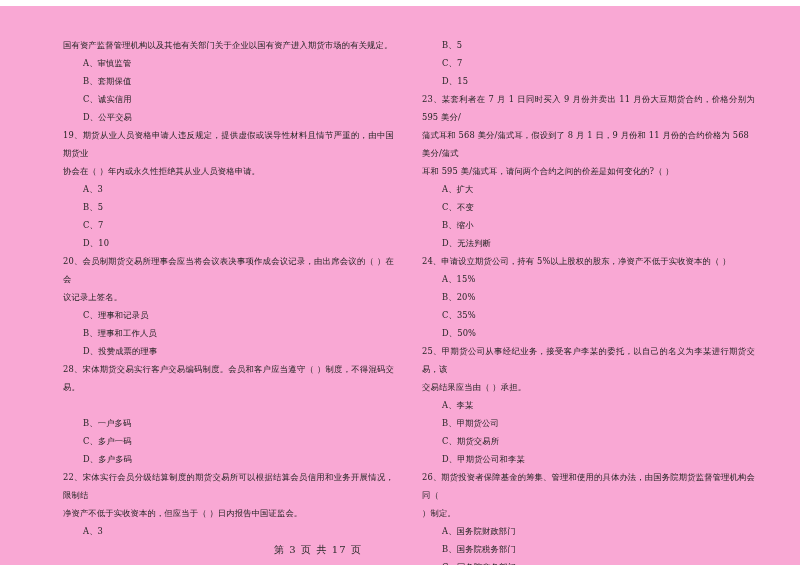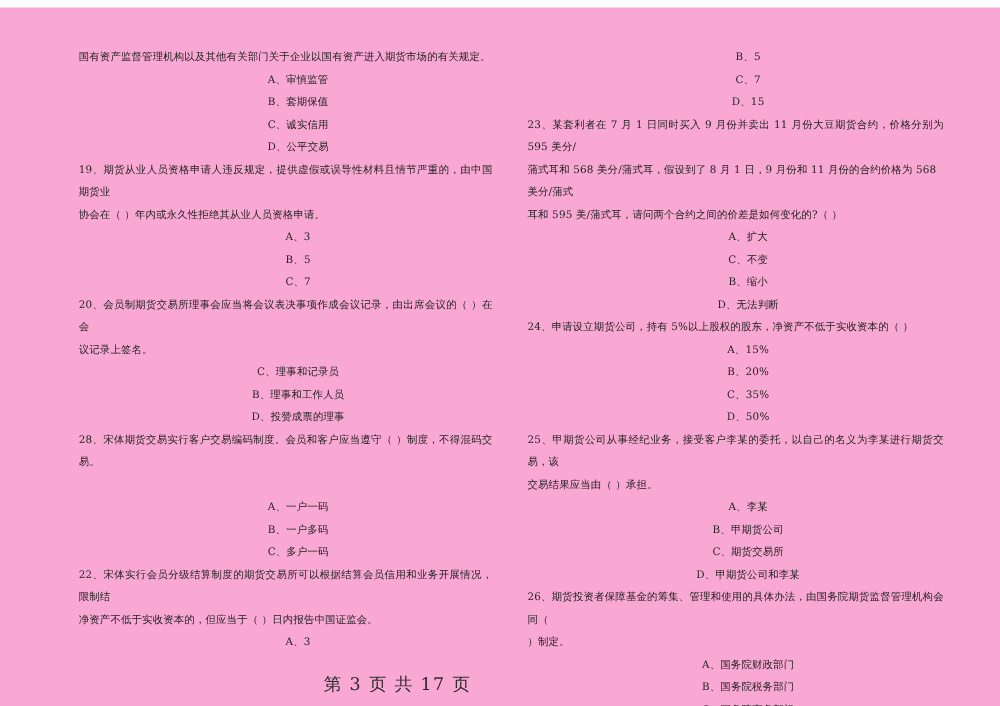--- a/index.html
+++ b/index.html
@@ -54,39 +54,38 @@
     color: #242424;
   }
   .opt {
     font-size: 8.3px;
     line-height: 18px;
     margin: 0;
     padding-left: 20px;
     letter-spacing: 0.15px;
     color: #242424;
     white-space: nowrap;
-    text-align: center;
   }
   .cont {
     font-size: 8.3px;
     line-height: 18px;
     margin: 0;
     letter-spacing: 0.15px;
     color: #242424;
   }
   .spacer-line {
     height: 18px;
   }
   .footer {
     position: absolute;
     left: 0;
     bottom: 14px;
     width: 636px;
     text-align: center;
-    font-size: 14px;
+    font-size: 10px;
     letter-spacing: 1.1px;
     color: #2b2b2b;
     font-family: "DejaVu Serif", "Liberation Serif", serif;
   }
   .block {
     margin: 0;
     padding: 0;
   }
 </style>
 </head>
@@ -111,43 +110,44 @@
 
       <div class="block">
         <p class="qtext">19、期货从业人员资格申请人违反规定，提供虚假或误导性材料且情节严重的，由中国期货业</p>
         <p class="cont">协会在（      ）年内或永久性拒绝其从业人员资格申请。</p>
       </div>
 
       <div class="block">
         <p class="opt">A、3</p>
         <p class="opt">B、5</p>
         <p class="opt">C、7</p>
+        <p class="opt">D、10</p>
       </div>
 
       <div class="block">
         <p class="qtext">20、会员制期货交易所理事会应当将会议表决事项作成会议记录，由出席会议的（      ）在会</p>
         <p class="cont">议记录上签名。</p>
       </div>
 
       <div class="block">
         <p class="opt">C、理事和记录员</p>
         <p class="opt">B、理事和工作人员</p>
         <p class="opt">D、投赞成票的理事</p>
       </div>
 
       <div class="block">
         <p class="qtext">28、宋体期货交易实行客户交易编码制度。会员和客户应当遵守（      ）制度，不得混码交易。</p>
       </div>
 
       <div class="spacer-line"></div>
 
       <div class="block">
-        <p class="opt">A、一户一码</p>
         <p class="opt">B、一户多码</p>
         <p class="opt">C、多户一码</p>
+        <p class="opt">D、多户多码</p>
       </div>
 
       <div class="block">
         <p class="qtext">22、宋体实行会员分级结算制度的期货交易所可以根据结算会员信用和业务开展情况，限制结</p>
         <p class="cont">净资产不低于实收资本的，但应当于（      ）日内报告中国证监会。</p>
       </div>
 
       <div class="block">
         <p class="opt">A、3</p>
       </div>

